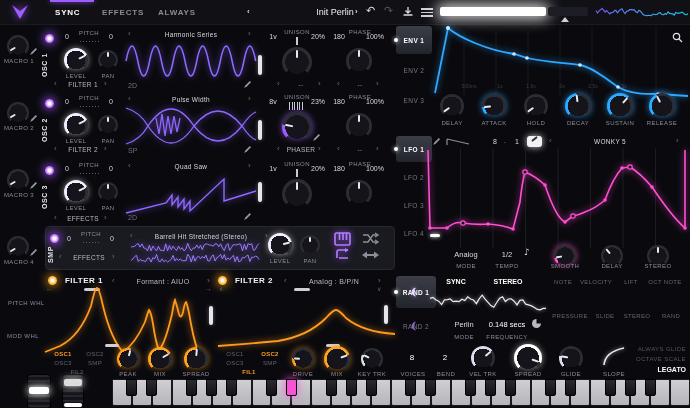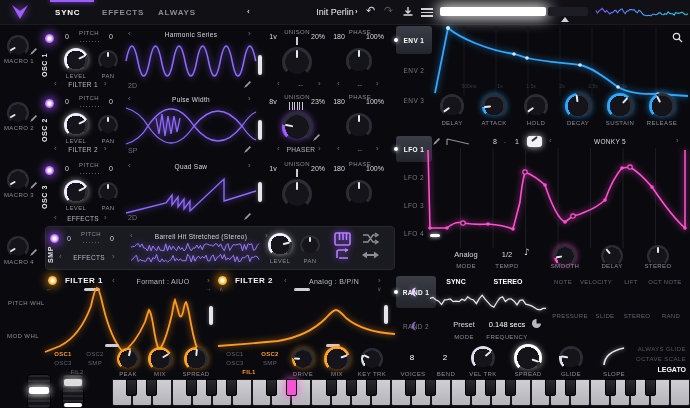--- a/index.html
+++ b/index.html
@@ -479,21 +479,21 @@
     <span style="font-size:6.5px">RAND 2</span>
     <svg width="10" height="10" viewBox="0 0 16 16">
         <path d="M8,1 A7,7 0 1,0 8,15 A9.5,9.5 0 0,1 8,1" fill="#8a63c9"></path>
       </svg>
   </div>
   <div class="val" style="left:442px;top:278px;width:28px;font-weight:bold;color:#fff">SYNC</div>
   <div class="val" style="left:492px;top:278px;width:32px;font-weight:bold;color:#fff">STEREO</div>
   <svg class="wht" style="left:430px;top:290px" width="116" height="20" viewBox="0 0 116 20">
     <polyline id="randN" fill="none" stroke="#eceaf2" stroke-width="1.2" points="0.0,8.4 2.9,7.4 5.8,9.7 8.7,11.2 11.6,14.6 14.5,9.9 17.4,9.6 20.3,9.0 23.2,11.6 26.1,11.1 29.0,11.7 31.9,9.2 34.8,10.6 37.7,6.8 40.6,9.0 43.5,10.0 46.4,13.6 49.3,8.6 52.2,5.2 55.1,9.1 58.0,12.4 60.9,15.6 63.8,17.3 66.7,12.5 69.6,8.3 72.5,6.7 75.4,11.5 78.3,9.0 81.2,8.8 84.1,11.2 87.0,14.9 89.9,10.4 92.8,10.0 95.7,14.2 98.6,14.9 101.5,15.9 104.4,17.4 107.3,19.4 110.2,19.9 113.1,18.4 116.0,18.3"></polyline>
   </svg>
-  <div class="val" style="left:444px;top:320px;width:40px;font-size:7.5px">Preset</div>
+  <div class="val" style="left:444px;top:320px;width:40px;font-size:7.5px">Perlin</div>
   <div class="lbl" style="left:444px;top:334px;width:40px">MODE</div>
   <div class="val" style="left:484px;top:320px;width:46px;font-size:7.5px;color:#fff">0.148 secs</div>
   <div class="lbl" style="left:483px;top:334px;width:48px">FREQUENCY</div>
   <svg style="left:531px;top:318px" width="11" height="11" viewBox="0 0 11 11">
     <circle cx="5.5" cy="5.5" r="4.5" fill="#b9b9c4"></circle>
       <path d="M5.5,5.5 L5.5,0 A5.5,5.5 0 0,1 11,5.5 Z" fill="#0a0a0e"></path>
   </svg>
 
   <div class="modsrc" style="left:550px;top:279px;width:26px">NOTE</div>
   <div class="modsrc" style="left:578px;top:279px;width:36px">VELOCITY</div>

